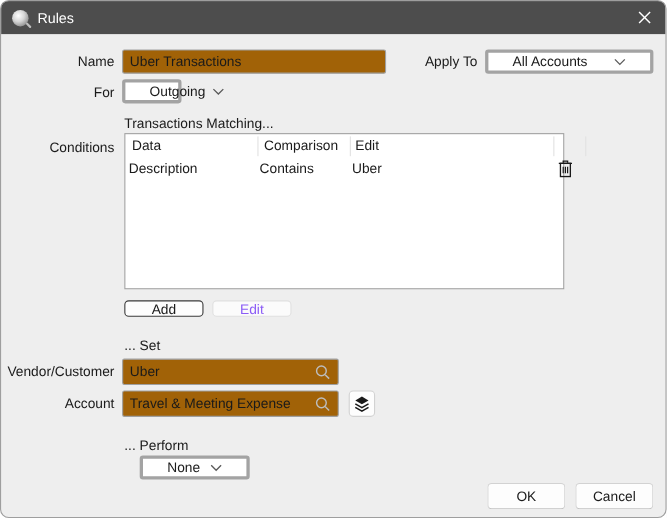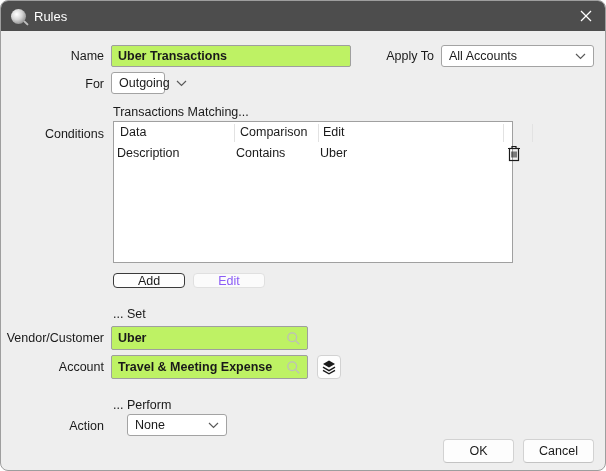--- a/index.html
+++ b/index.html
@@ -30,27 +30,27 @@
   .close-btn {
     position: absolute; right: 7px; top: 4px; width: 24px; height: 22px;
     display: flex; align-items: center; justify-content: center; cursor: pointer;
   }
 
   
   .lbl { position: absolute; left: 0; width: 103px; text-align: right; white-space: nowrap; }
 
   
   .tbox {
-    position: absolute; background: #bef264; border: 1px solid #9f9f9f; border-radius: 2px;
-    display: flex; align-items: center; padding: 0 6px; white-space: nowrap; overflow: hidden; font-weight: bold;
+    position: absolute; background: #a16207; border: 1px solid #9f9f9f; border-radius: 2px;
+    display: flex; align-items: center; padding: 0 6px; white-space: nowrap; overflow: hidden;
   }
   .combo {
-    position: absolute; background: #ffffff; border: 1px solid #a3a3a3; border-radius: 3px;
+    position: absolute; background: #ffffff; border: 3px solid #a3a3a3; border-radius: 3px;
     display: flex; align-items: center; justify-content: space-between;
-    padding: 0 7px; white-space: nowrap; cursor: default;
+    padding: 0 22px; white-space: nowrap; cursor: default;
   }
   .combo .chev { flex: 0 0 auto; margin-left: 6px; display: flex; }
   .searchbox { justify-content: space-between; }
   .searchbox .mag { flex: 0 0 auto; display: flex; }
 
   
   .ctable {
     position: absolute; left: 112px; top: 120px; width: 400px; height: 142px;
     background: #ffffff; border: 1px solid #a0a0a0;
   }
@@ -177,21 +177,20 @@
   <div class="icon-btn">
     <svg width="16" height="16" viewBox="0 0 16 16">
       <path d="M8 1.5 L14 5 L8 8.5 L2 5 Z" fill="#1a1a1a"></path>
       <path d="M2 8.2 L8 11.6 L14 8.2" fill="none" stroke="#1a1a1a" stroke-width="1.4"></path>
       <path d="M2 11.4 L8 14.8 L14 11.4" fill="none" stroke="#1a1a1a" stroke-width="1.4"></path>
     </svg>
   </div>
 
   <div class="section-lbl" style="top:397px">... Perform</div>
 
-  <div class="lbl" style="top:418px">Action</div>
   <div class="combo" style="left:126px; top:413px; width:100px; height:22px">
     <span>None</span>
     <span class="chev">
       <svg width="11" height="7" viewBox="0 0 11 7">
           <polyline points="1,1 5.5,5.5 10,1" fill="none" stroke="#5a5a5a" stroke-width="1.2"></polyline>
         </svg>
     </span>
   </div>
 
   <div class="btn btn-footer" style="left:442px; top:438px">OK</div>

